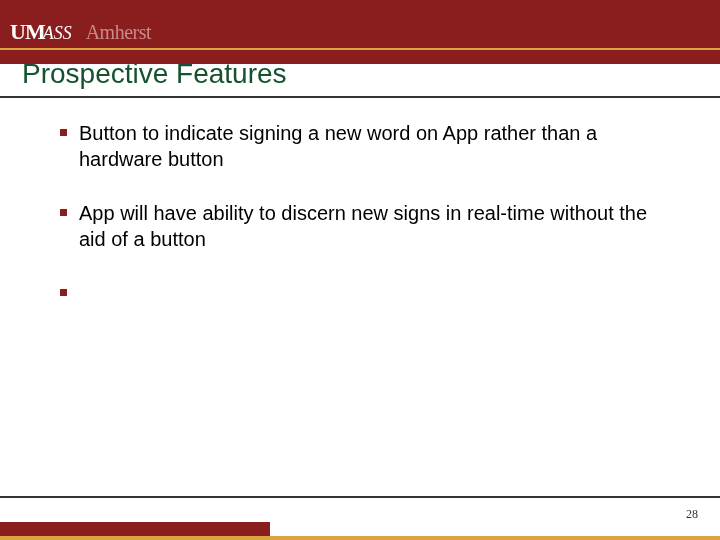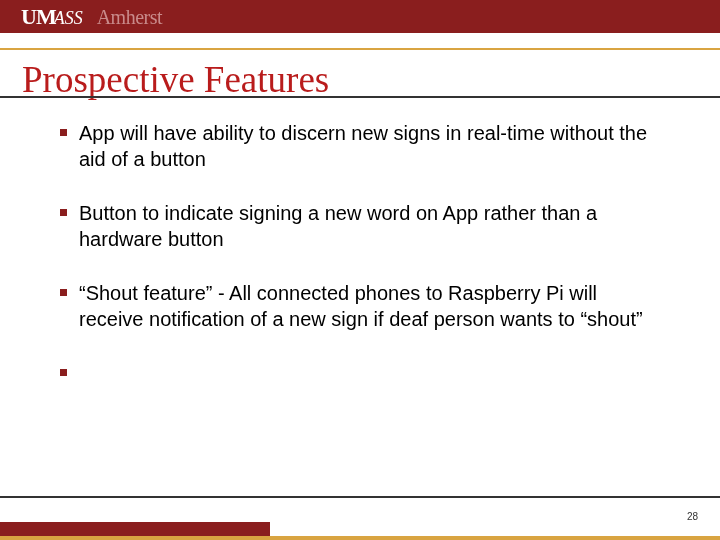--- a/index.html
+++ b/index.html
@@ -8,25 +8,25 @@
     height: 540px;
     background: #ffffff;
     font-family: Verdana, Geneva, sans-serif;
     position: relative;
     overflow: hidden;
   }
   .top-bar {
     position: absolute;
     top: 0; left: 0;
     width: 100%;
-    height: 33px;
+    height: 64px;
     background: #8a1e1e;
     display: flex;
     align-items: center;
-    padding-left: 21px;
+    padding-left: 10px;
   }
   .logo {
     color: #fff;
     font-family: Georgia, 'Times New Roman', serif;
     font-size: 20px;
     display: flex;
     align-items: baseline;
   }
   .logo .um {
     font-weight: bold;
@@ -39,23 +39,23 @@
     position: absolute;
     top: 48px; left: 0;
     width: 100%;
     height: 2px;
     background: #d9a441;
   }
   .title {
     position: absolute;
     top: 58px;
     left: 22px;
-    font-family: Liberation Serif, serif;
-    font-size: 37px;
-    color: #b91c1c;
+    font-family: Liberation Sans, sans-serif;
+    font-size: 28px;
+    color: #14532d;
   }
   .title-underline {
     position: absolute;
     top: 96px;
     left: 0;
     width: 100%;
     height: 2px;
     background: #333;
   }
   .content {
@@ -103,22 +103,22 @@
     bottom: 0;
     left: 0;
     width: 100%;
     height: 4px;
     background: #d9a441;
   }
   .page-num {
     position: absolute;
     bottom: 18px;
     right: 22px;
-    font-family: Liberation Sans, sans-serif;
-    font-size: 10px;
+    font-family: Liberation Serif, serif;
+    font-size: 12px;
     color: #333;
   }
 </style>
 </head>
 <body>
 
 <div class="top-bar">
   <div class="logo">
     <span class="um"><span class="u">UM</span></span>
       <span class="ass">ASS</span>
@@ -126,29 +126,25 @@
   </div>
 </div>
 <div class="yellow-line"></div>
 
 <div class="title">Prospective Features</div>
 <div class="title-underline"></div>
 
 <div class="content">
   <div class="bullet-item">
     <div class="bullet-marker"></div>
-    <div class="bullet-text">App will have ability to discern new signs in real-time without the aid of a button</div>
-  </div>
-  <div class="bullet-item">
-    <div class="bullet-marker"></div>
     <div class="bullet-text">Button to indicate signing a new word on App rather than a hardware button</div>
   </div>
   <div class="bullet-item">
     <div class="bullet-marker"></div>
-    <div class="bullet-text">“Shout feature” - All connected phones to Raspberry Pi will receive notification of a new sign if deaf person wants to “shout”</div>
+    <div class="bullet-text">App will have ability to discern new signs in real-time without the aid of a button</div>
   </div>
   <div class="bullet-item">
     <div class="bullet-marker"></div>
   </div>
 </div>
 
 <div class="footer-line"></div>
 <div class="page-num">28</div>
 <div class="footer-bar"></div>
 <div class="footer-yellow"></div>

